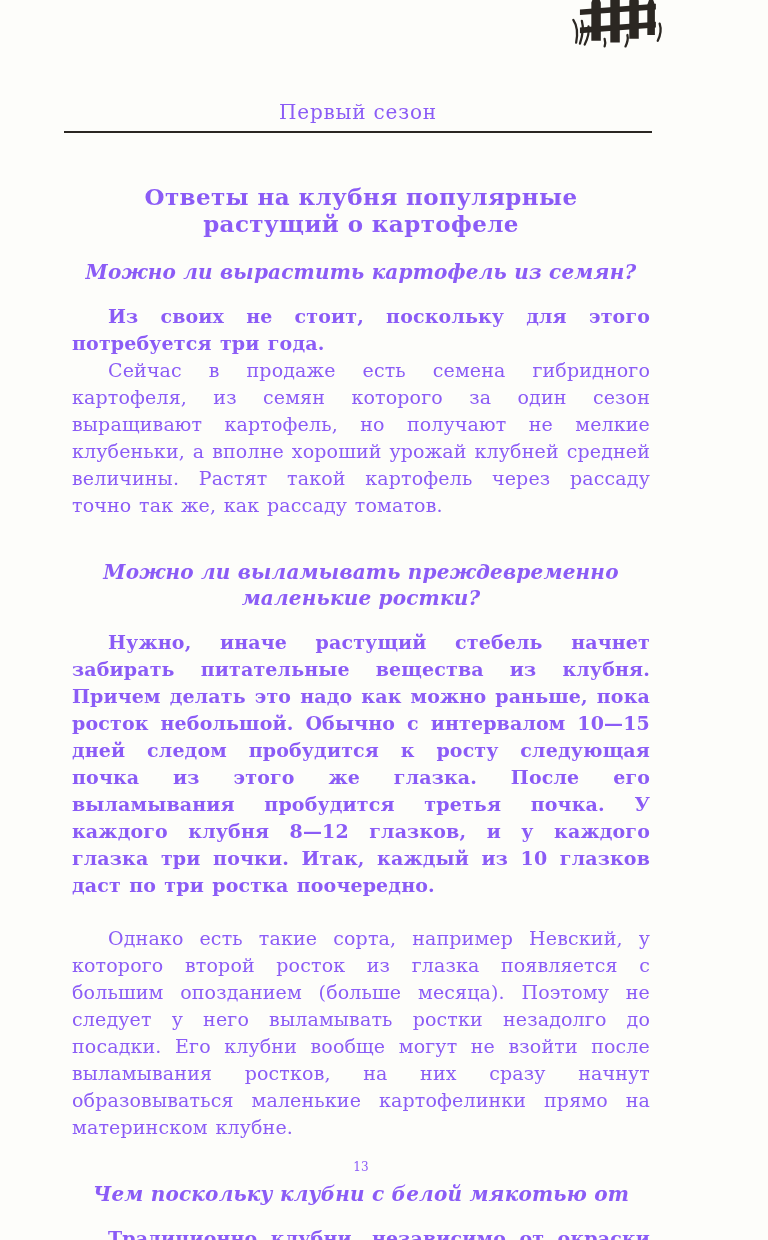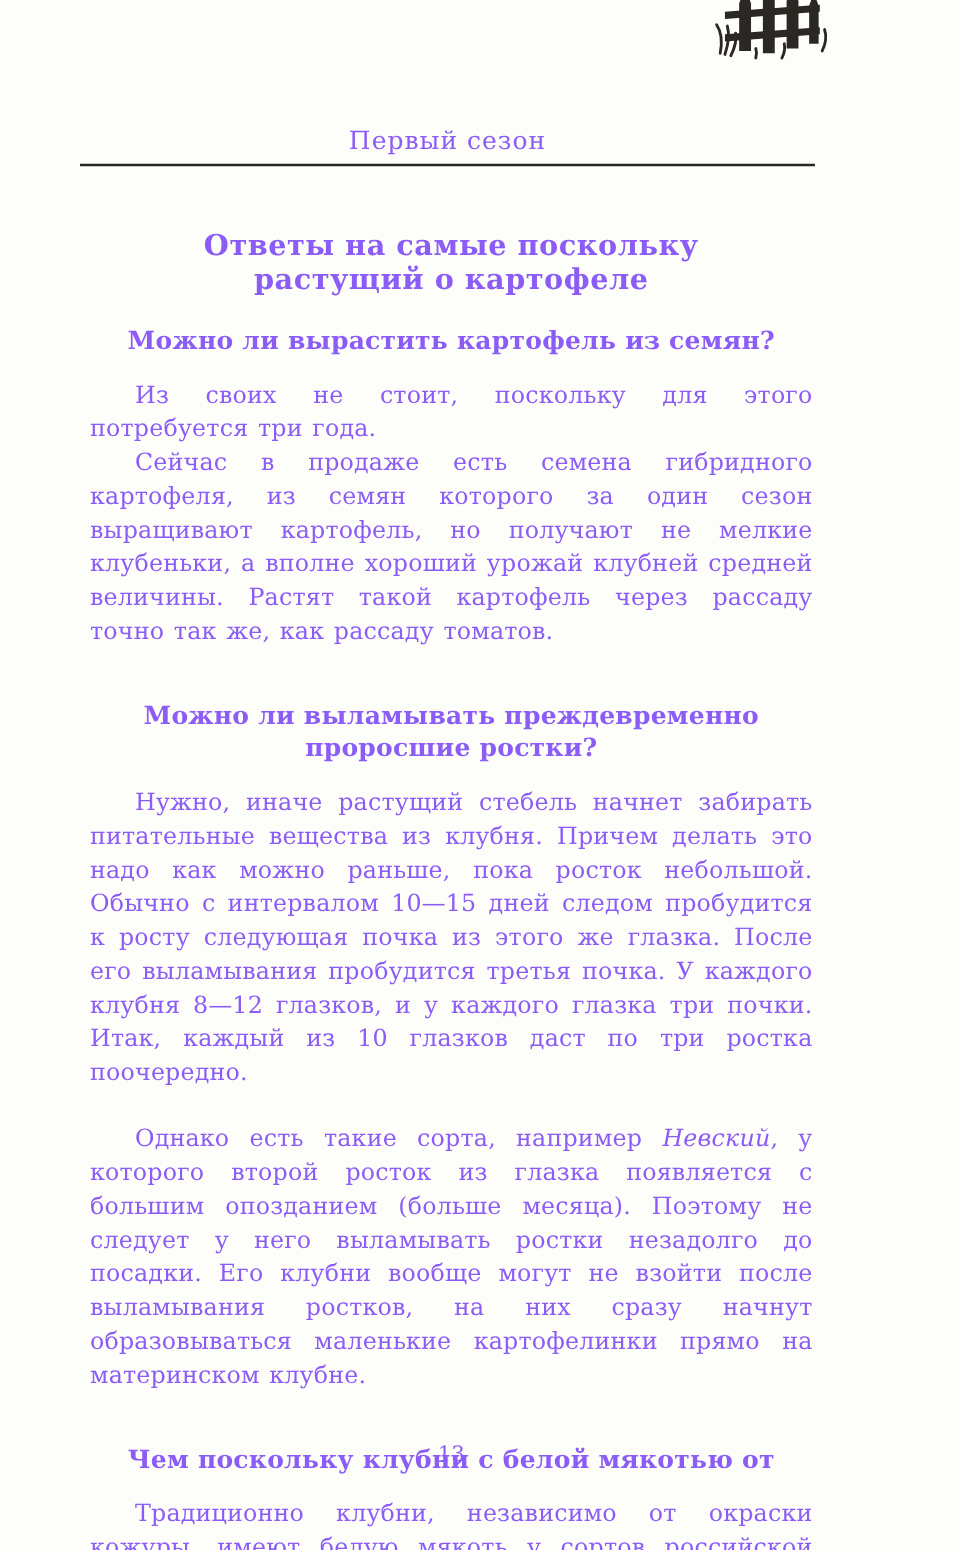--- a/index.html
+++ b/index.html
@@ -54,43 +54,44 @@
     font-size: 23px;
     line-height: 27px;
     letter-spacing: 0.4px;
   }
   .q-heading {
     text-align: center;
     font-weight: bold;
     font-size: 20px;
     line-height: 26px;
     letter-spacing: 0.2px;
+    font-style: italic;
   }
   .q-heading.first { margin-top: 22px; }
   .q-heading.later { margin-top: 40px; }
   .para {
     margin: 0;
     font-size: 19px;
     line-height: 27px;
     text-align: justify;
     text-indent: 36px;
     letter-spacing: 0.15px;
     word-spacing: 1.5px;
   }
-  .para.lead { margin-top: 18px; }
+  .para.lead { margin-top: 18px; font-weight: bold; }
   .para.spaced { margin-top: 26px; }
-  .cultivar { font-style: italic; }
+  .cultivar { }
   
   .page-number {
     position: absolute;
     bottom: 66px;
     left: 72px;
     right: 118px;
     text-align: center;
-    font-size: 17px;
+    font-size: 12px;
   }
 </style>
 </head>
 <body>
 
 <div class="page">
 
   <header class="page-header">
     <div class="chapter-title">Первый сезон</div>
 
@@ -115,33 +116,33 @@
         <path d="M94 64 C97 58 98 52 96 46"></path>
       </g>
     </svg>
 
     <hr class="header-rule">
   </header>
 
   <main class="content">
 
     <h1 class="main-title">
-      <span>Ответы на самые поскольку</span><br>
+      <span>Ответы на клубня популярные</span><br>
       <span>растущий о картофеле</span>
     </h1>
 
     <h2 class="q-heading first">
       <span>Можно ли вырастить картофель из семян?</span>
     </h2>
     <p class="para lead">Из своих не стоит, поскольку для этого потребуется три года.</p>
     <p class="para">Сейчас в продаже есть семена гибридного картофеля, из семян которого за один сезон выращивают картофель, но получают не мелкие клубеньки, а вполне хороший урожай клубней средней величины. Растят такой картофель через рассаду точно так же, как рассаду томатов.</p>
 
     <h2 class="q-heading later">
       <span>Можно ли выламывать преждевременно</span><br>
-      <span>проросшие ростки?</span>
+      <span>маленькие ростки?</span>
     </h2>
     <p class="para lead">Нужно, иначе растущий стебель начнет забирать питательные вещества из клубня. Причем делать это надо как можно раньше, пока росток небольшой. Обычно с интервалом 10—15 дней следом пробудится к росту следующая почка из этого же глазка. После его выламывания пробудится третья почка. У каждого клубня 8—12 глазков, и у каждого глазка три почки. Итак, каждый из 10 глазков даст по три ростка поочередно.</p>
     <p class="para spaced"><span>Однако есть такие сорта, например </span><span class="cultivar">Невский</span><span>, у которого второй росток из глазка появляется с большим опозданием (больше месяца). Поэтому не следует у него выламывать ростки незадолго до посадки. Его клубни вообще могут не взойти после выламывания ростков, на них сразу начнут образовываться маленькие картофелинки прямо на материнском клубне.</span></p>
 
     <h2 class="q-heading later">
       <span>Чем поскольку клубни с белой мякотью от</span><br>
     </h2>
     <p class="para lead">Традиционно клубни, независимо от окраски кожуры, имеют белую мякоть у сортов российской селекции, США</p>
 
   </main>

